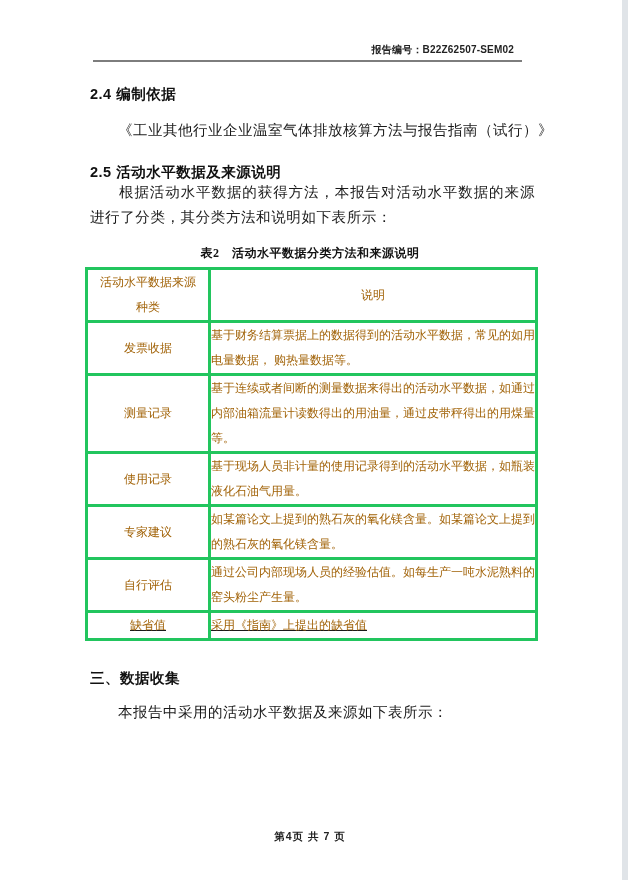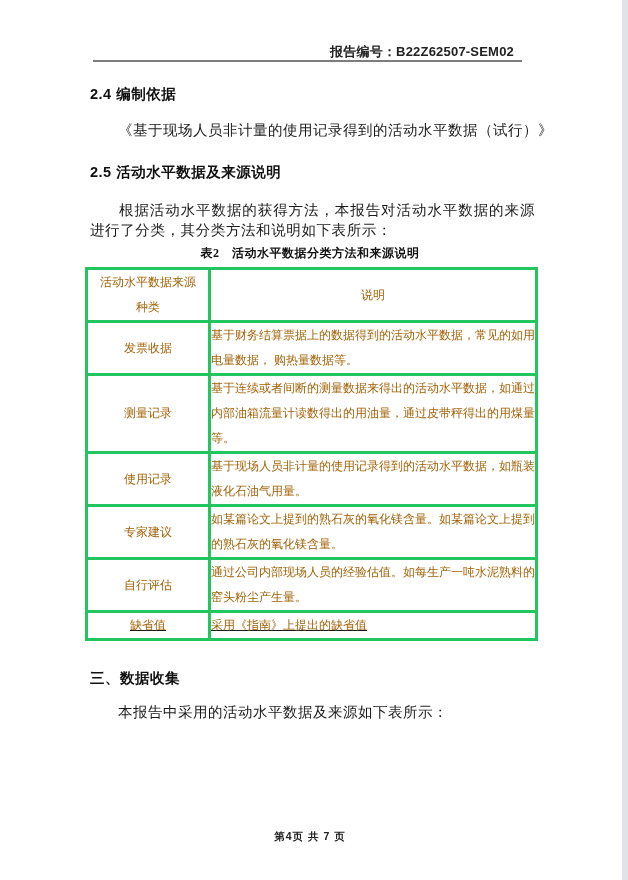--- a/index.html
+++ b/index.html
@@ -8,21 +8,21 @@
     background:#ffffff;color:#1a1a1a;
     font-family:"Liberation Serif","DejaVu Serif",serif;
   }
   .page-edge{
     position:absolute;top:0;right:0;width:6px;height:880px;
     background:#e0e4e8;
   }
   .report-no{
     position:absolute;top:43px;right:114px;
     font-family:"Liberation Sans","DejaVu Sans",sans-serif;
-    font-weight:700;font-size:13px;color:#222;letter-spacing:0.2px;
+    font-weight:700;font-size:10px;color:#222;letter-spacing:0.2px;
   }
   .header-rule{
     position:absolute;left:93px;top:60px;width:429px;height:2px;
     background:#7d7d7d;
   }
   .h-section{
     position:absolute;left:90px;
     font-family:"Liberation Sans","DejaVu Sans",sans-serif;
     font-weight:700;font-size:14.5px;color:#111;letter-spacing:0.5px;
     white-space:nowrap;
@@ -31,22 +31,22 @@
   #h25{top:163px;}
   #h3{top:669px;}
   .body-line{
     position:absolute;left:118px;font-size:14.5px;color:#1a1a1a;
     letter-spacing:0.5px;white-space:nowrap;
   }
   #p24{top:121px;}
   #p3{top:703px;}
   #p25{
     position:absolute;left:90px;top:180px;width:445px;
-    font-size:14.5px;line-height:20px;text-indent:29px;
-    text-align:justify;letter-spacing:0.6px;margin-top:20px;
+    font-size:14.5px;line-height:25px;text-indent:29px;
+    text-align:justify;letter-spacing:0.6px;
   }
   .tbl-caption{
     position:absolute;left:85px;top:245px;width:450px;
     text-align:center;font-weight:700;font-size:12px;color:#111;
     letter-spacing:0.5px;
   }
   table.data{
     position:absolute;left:85px;top:267px;width:450px;
     border-collapse:collapse;table-layout:fixed;
   }
@@ -69,21 +69,21 @@
 </style>
 </head>
 <body>
 
 <div class="page-edge"></div>
 
 <div class="report-no">报告编号：B22Z62507-SEM02</div>
 <div class="header-rule"></div>
 
 <div class="h-section" id="h24">2.4 编制依据</div>
-<div class="body-line" id="p24">《基于现场人员非计量的使用记录得到的活动水平数据（试行）》</div>
+<div class="body-line" id="p24">《工业其他行业企业温室气体排放核算方法与报告指南（试行）》</div>
 
 <div class="h-section" id="h25">2.5 活动水平数据及来源说明</div>
 <div id="p25">根据活动水平数据的获得方法，本报告对活动水平数据的来源进行了分类，其分类方法和说明如下表所示：</div>
 
 <div class="tbl-caption">表2　活动水平数据分类方法和来源说明</div>
 
 <table class="data">
   <colgroup>
     <col class="col-cat">
     <col class="col-desc">

